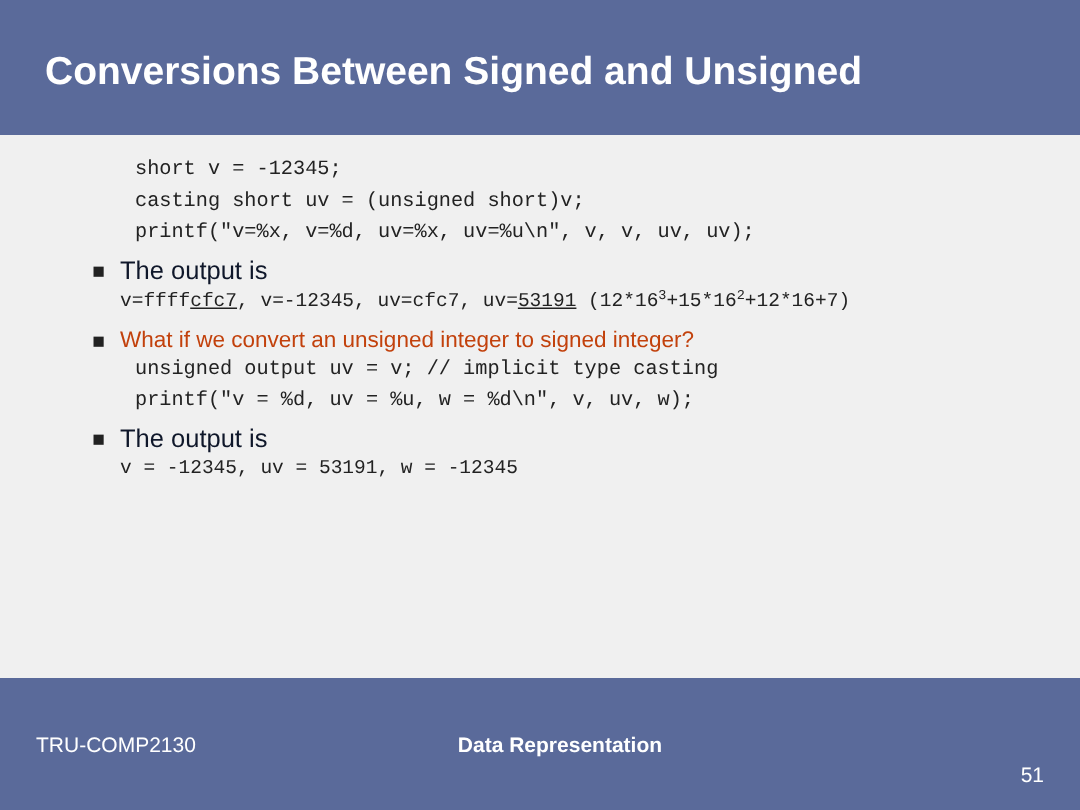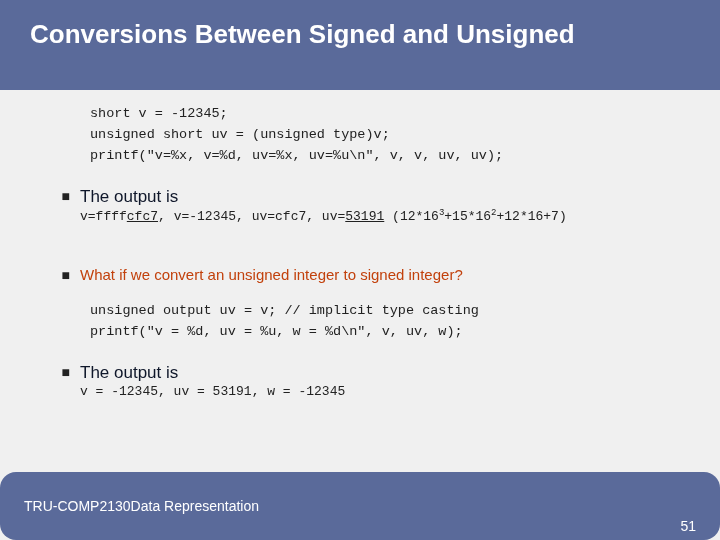--- a/index.html
+++ b/index.html
@@ -22,30 +22,30 @@
 
     .header {
       background: #5a6a9a;
       color: white;
       padding: 18px 30px 14px 30px;
       font-size: 26px;
       font-weight: bold;
       line-height: 1.25;
       min-height: 90px;
       display: flex;
-      align-items: flex-start;
+      align-items: center;
     }
 
     .content {
       flex: 1;
       background: #f0f0f0;
       padding: 14px 30px 10px 30px;
       display: flex;
       flex-direction: column;
-      gap: 16px;
+      gap: 0;
     }
 
     .code-block {
       font-family: 'Courier New', Courier, monospace;
       font-size: 13.5px;
       color: #222;
       line-height: 1.55;
       margin-left: 60px;
       margin-bottom: 4px;
     }
@@ -98,29 +98,29 @@
       height: 8px;
     }
 
     .footer {
       background: #5a6a9a;
       color: white;
       display: flex;
       flex-direction: row;
       justify-content: space-between;
       align-items: center;
-      padding: 6px 24px;
+      padding: 16px 24px;
       font-size: 14px;
       min-height: 36px;
-      border-radius: 16px;
     }
 
     .footer-center {
-      text-align: left;
+      text-align: center;
       flex: 1;
+      font-weight: bold;
     }
 
     .footer-left, .footer-right {
       min-width: 80px;
     }
 
     .footer-right {
       text-align: right;
       margin-top: 40px;
     }
@@ -136,21 +136,21 @@
 <div class="slide">
 
   <div class="header">
     <span>Conversions Between Signed and Unsigned</span>
   </div>
 
   <div class="content">
 
     <div class="code-block">
       <div>short          v = -12345;</div>
-      <div>unsigned short   uv = (unsigned type)v;</div>
+      <div>casting short   uv = (unsigned short)v;</div>
       <div>printf("v=%x, v=%d, uv=%x, uv=%u\n", v, v, uv, uv);</div>
     </div>
 
     <div class="bullet-row">
       <div class="bullet">
         <span>■</span>
       </div>
       <div class="bullet-content">
         <div class="output-label">The output is</div>
         <div class="output-value">v=ffff<span style="text-decoration:underline;">cfc7</span>, v=-12345, uv=cfc7, uv=<span style="text-decoration:underline;">53191</span> (12*16<sup style="font-size:9px;">3</sup>+15*16<sup style="font-size:9px;">2</sup>+12*16+7)</div>

